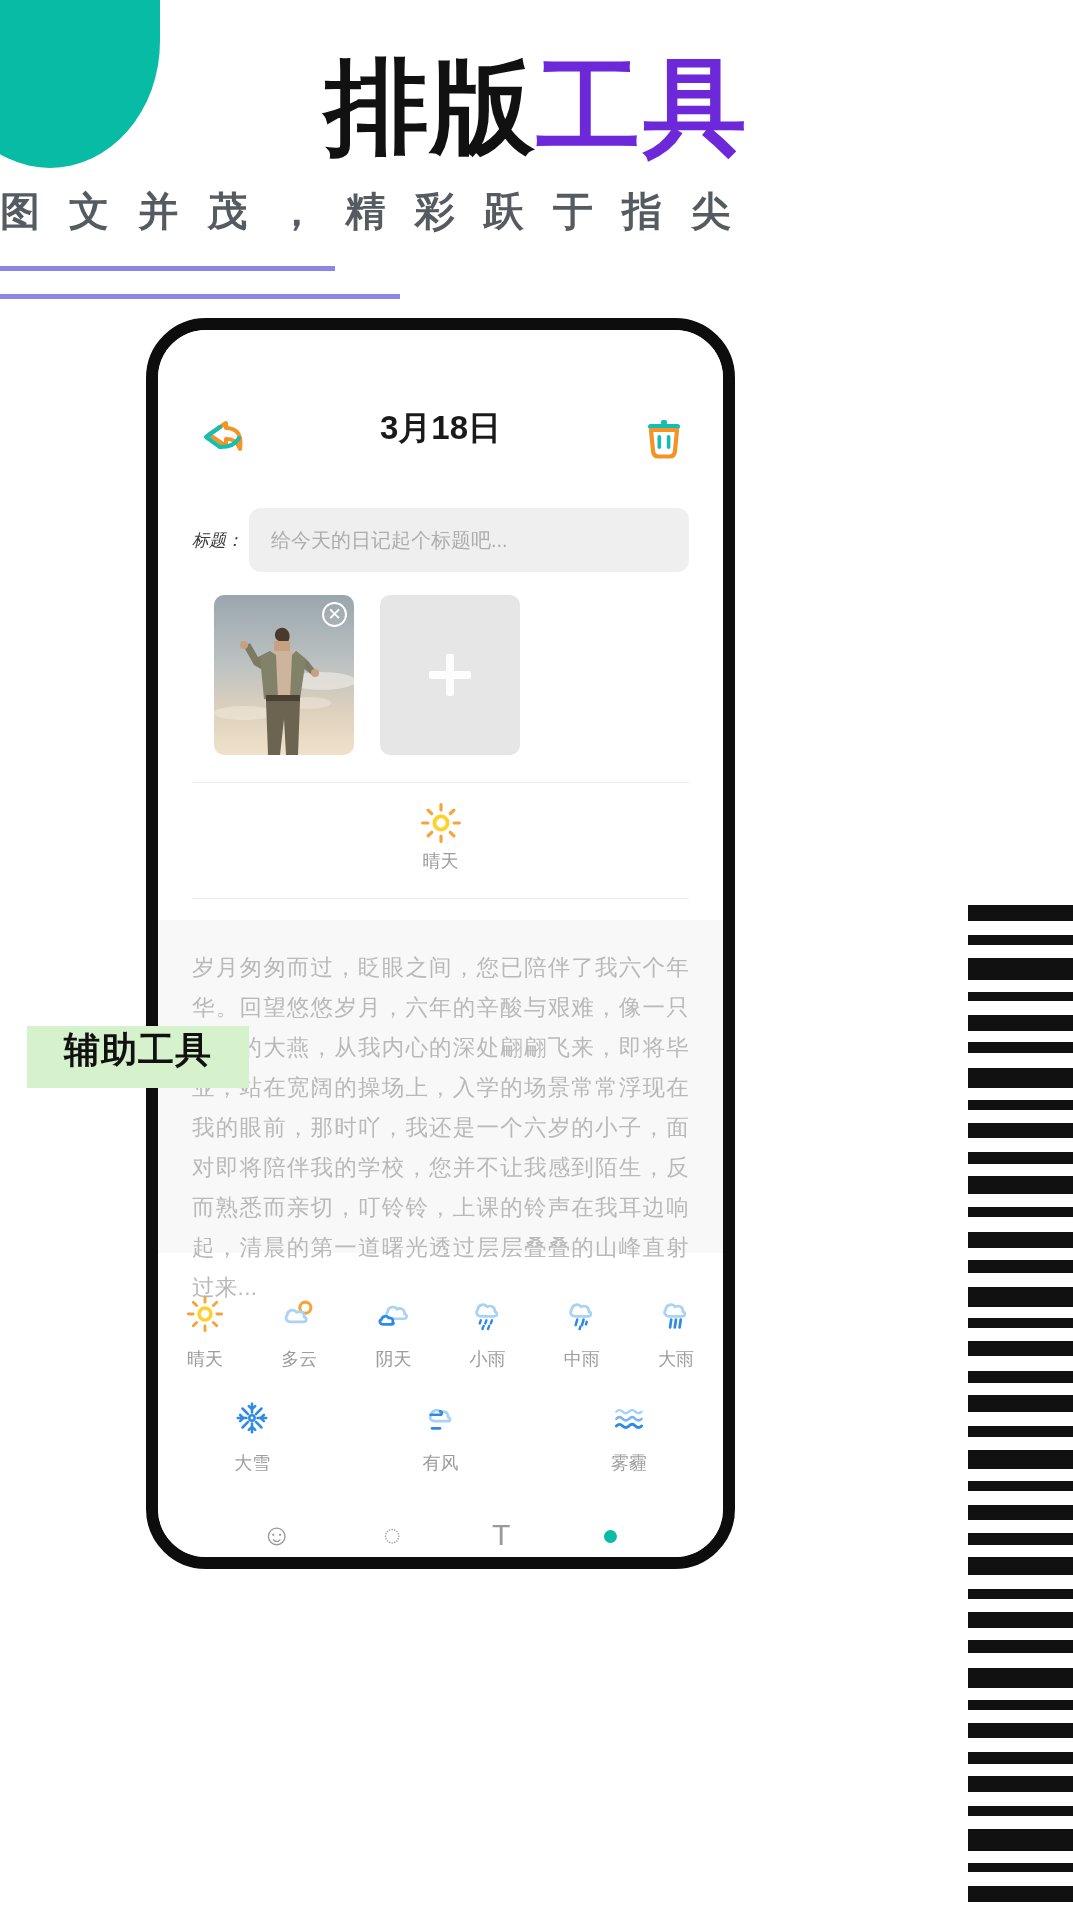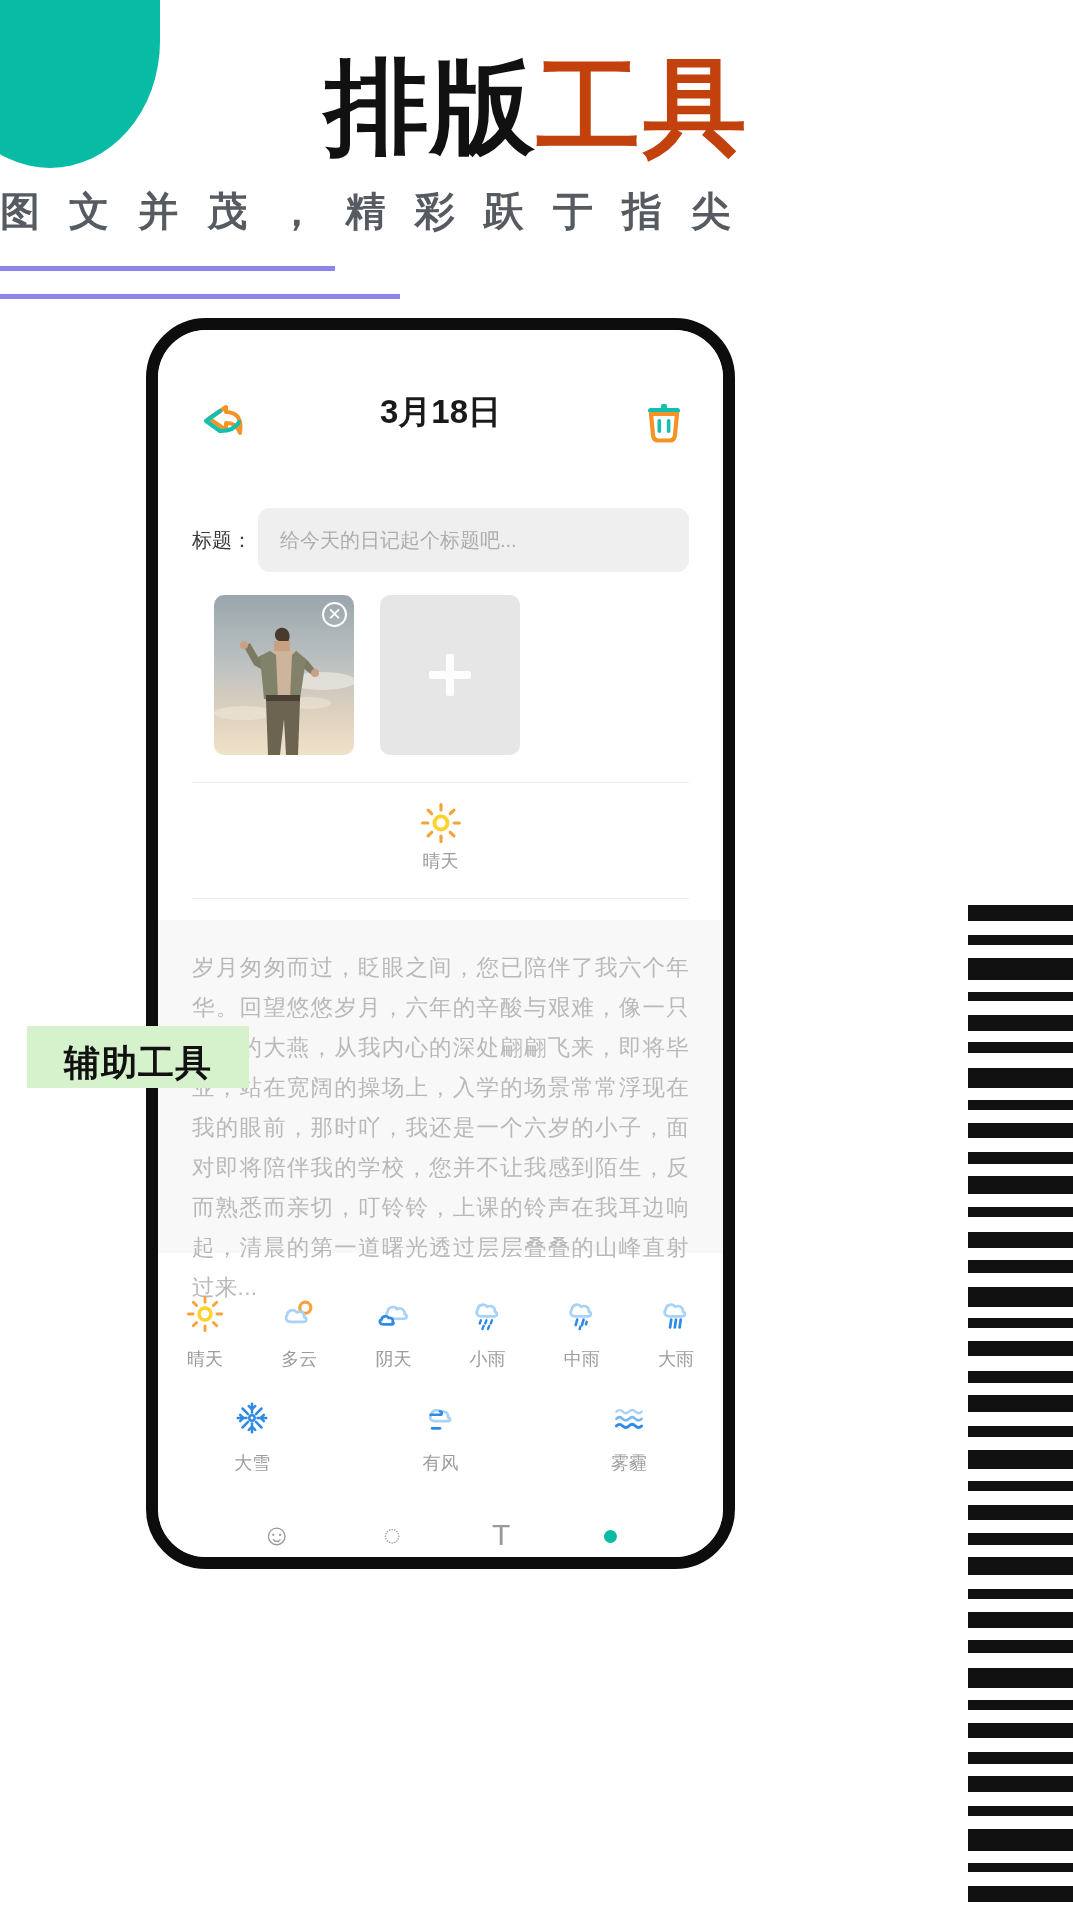--- a/index.html
+++ b/index.html
@@ -19,21 +19,21 @@
   }
 
   
   .headline{
     position:absolute;left:0;top:52px;width:1073px;
     text-align:center;
     font-size:104px;line-height:110px;
     font-weight:bold;letter-spacing:2px;
     color:#111111;white-space:nowrap;
   }
-  .headline .accent{color:#c2410c;font-family:Liberation Mono, monospace;}
+  .headline .accent{color:#6d28d9;font-family:Liberation Mono, monospace;}
   .subhead{
     position:absolute;left:0;top:185px;width:1073px;
     text-align:left;
     font-size:40px;line-height:52px;
     font-weight:bold;color:#555b60;
     letter-spacing:9px;white-space:nowrap;
   }
 
   
   .rule1{position:absolute;left:0;top:266px;width:335px;height:5px;background:#8c86e8;}
@@ -46,35 +46,35 @@
     border:12px solid #0d0d0d;
     border-radius:60px;
     background:#ffffff;
     box-sizing:border-box;
     overflow:hidden;
   }
   .screen{position:absolute;inset:0;background:#ffffff;overflow:hidden;}
 
   
   .navbar{
-    position:absolute;left:0;top:62px;width:100%;height:74px;text-decoration:underline;
+    position:absolute;left:0;top:78px;width:100%;height:74px;text-decoration:underline;
   }
   .back-btn{position:absolute;left:42px;top:10px;width:46px;height:42px;cursor:pointer;}
   .title-block{position:absolute;left:0;top:0;width:100%;text-align:center;}
   .doc-title{font-size:33px;line-height:40px;font-weight:bold;color:#1a1a1a;}
   .doc-sub{font-size:17px;line-height:24px;color:#9a9a9a;margin-top:3px;}
   .trash-btn{position:absolute;right:40px;top:10px;width:38px;height:42px;cursor:pointer;}
 
   
   .title-row{
     position:absolute;left:34px;top:176px;
     width:calc(100% - 68px);height:68px;
     display:flex;align-items:center;
   }
-  .title-label{font-size:20px;color:#3a3a3a;flex:0 0 auto;padding-right:6px;white-space:nowrap;}
+  .title-label{font-size:17px;color:#3a3a3a;flex:0 0 auto;padding-right:6px;white-space:nowrap;font-style:italic;}
   .title-input{
     flex:1 1 auto;height:64px;background:#efefef;border:none;border-radius:12px;
     font-size:20px;color:#adadad;padding:0 22px;box-sizing:border-box;
     font-family:"Liberation Sans","DejaVu Sans",sans-serif;outline:none;
   }
   .title-input::placeholder{color:#adadad;}
 
   
   .photo-row{position:absolute;left:56px;top:265px;display:flex;gap:26px;}
   .thumb{
@@ -136,21 +136,21 @@
     display:flex;align-items:center;justify-content:space-around;
     padding:0 58px;box-sizing:border-box;
   }
   .peek-ico{color:#9a9a9a;font-size:30px;line-height:30px;}
   .peek-ico.teal{color:#07bba5;}
 
   
   .helper-badge{
     position:absolute;left:27px;top:1026px;
     width:222px;height:62px;background:#d6f2cd;
-    display:flex;align-items:flex-end;justify-content:center;
+    display:flex;align-items:flex-start;justify-content:center;
   }
   .helper-badge span{
     font-size:36px;font-weight:bold;color:#111;letter-spacing:1px;white-space:nowrap;
   }
 
   
   .barcode{position:absolute;right:0;top:905px;width:105px;height:1010px;}
   .barcode i{display:block;background:#111;width:100%;}
 </style>
 </head>

